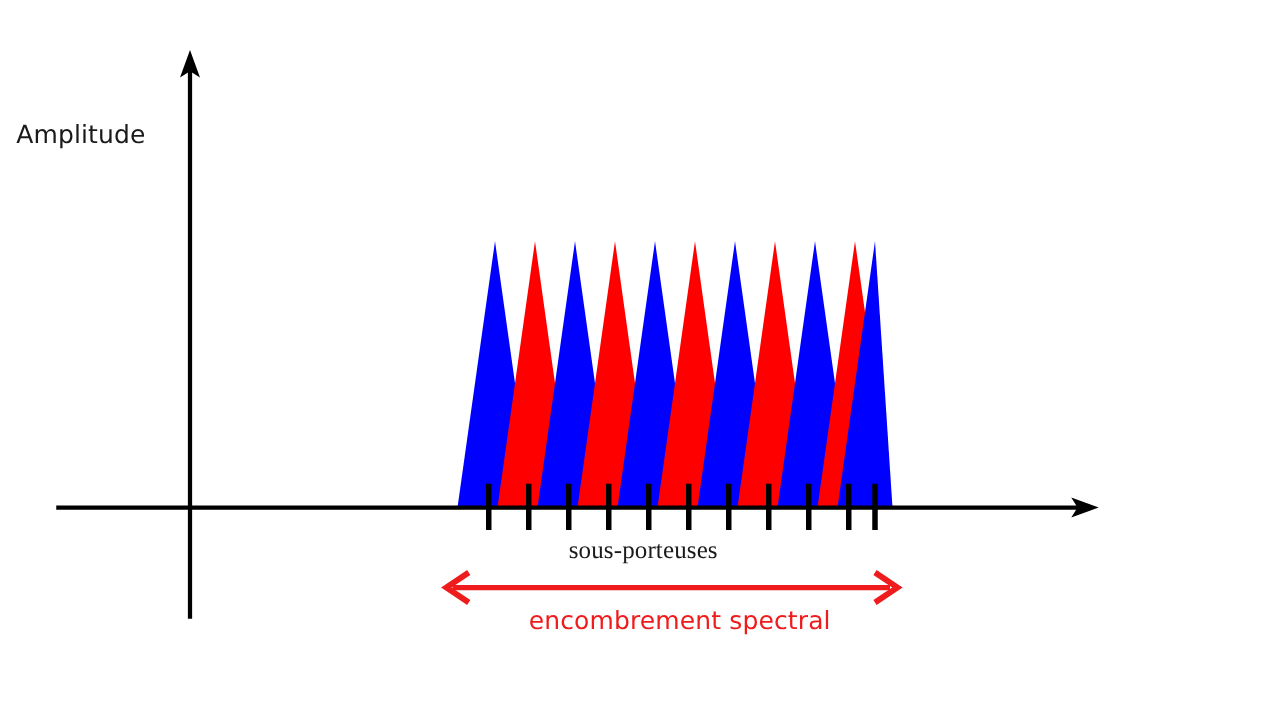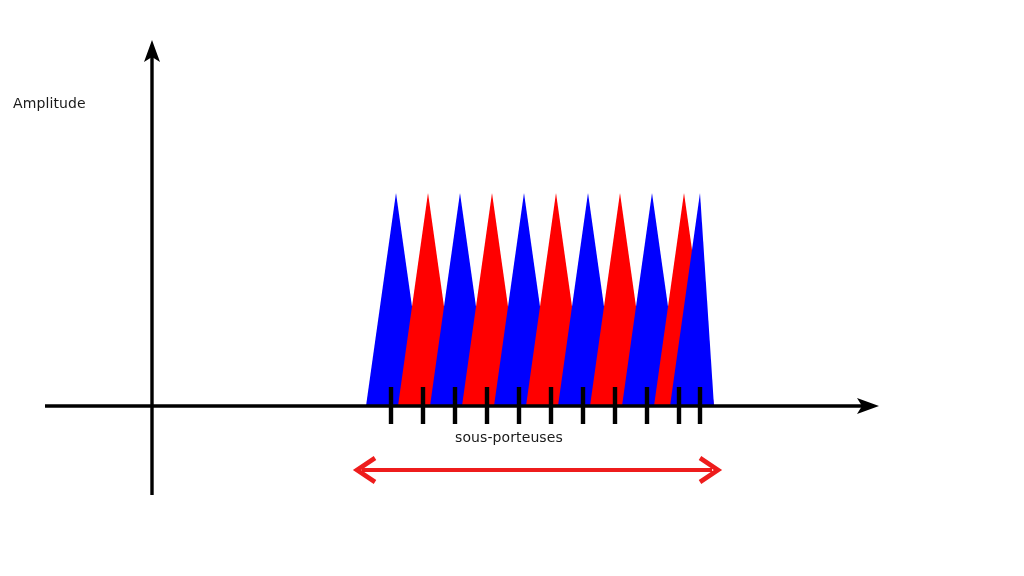--- a/index.html
+++ b/index.html
@@ -20,35 +20,36 @@
   #figure {
     position: absolute;
     left: 0;
     top: 0;
     width: 1024px;
     height: 576px;
   }
   .lbl {
     position: absolute;
     white-space: nowrap;
-    font-size: 14px;
+    font-size: 20px;
     color: #1a1a1a;
     letter-spacing: 0.1px;
   }
   #amplitude-label {
     left: 13px;
     top: 95px;
   }
   #frequence-label {
     left: 908px;
     top: 389px;
   }
   #subcarriers-label {
     left: 455px;
     top: 429px;
+    font-family: Liberation Serif, serif;
   }
   #spectral-label {
     left: 423px;
     top: 484px;
     color: #ee1c1c;
   }
 </style>
 </head>
 <body>
 
@@ -99,14 +100,15 @@
       <polyline id="span-arrow-left" points="375,458 357,470 375,482" fill="none" stroke="#ee1c1c" stroke-width="4.6" stroke-linecap="butt" stroke-linejoin="miter"></polyline>
       <polyline id="span-arrow-right" points="700,458 718,470 700,482" fill="none" stroke="#ee1c1c" stroke-width="4.6" stroke-linecap="butt" stroke-linejoin="miter"></polyline>
     </g>
   </svg>
 
   <div class="lbl" id="amplitude-label">Amplitude</div>
 
 
   <div class="lbl" id="subcarriers-label">sous-porteuses</div>
 
+  <div class="lbl" id="spectral-label">encombrement spectral</div>
 
 </div>
 
 </body></html>

